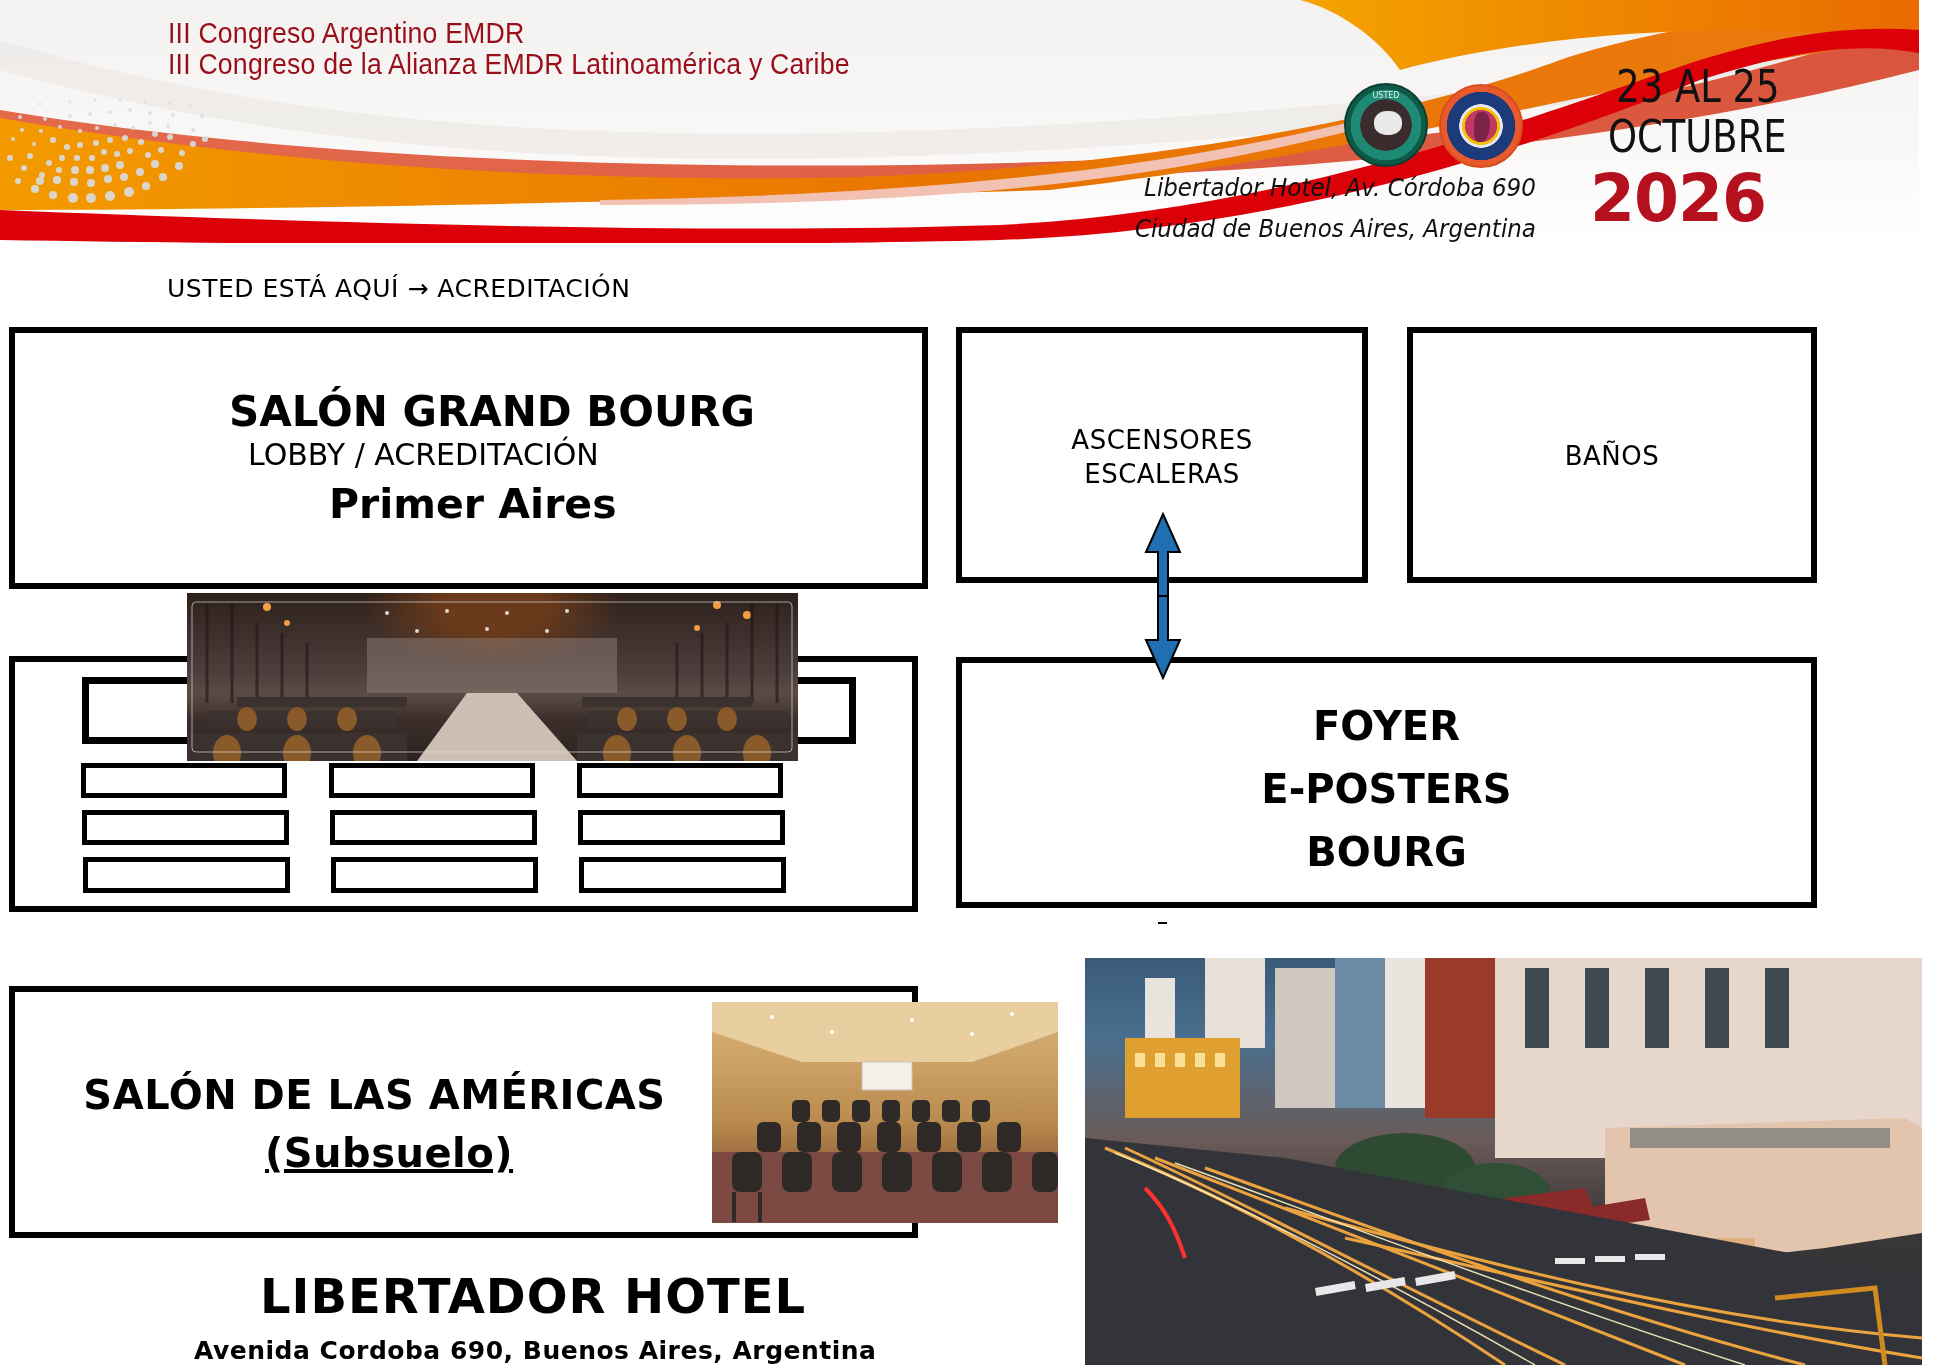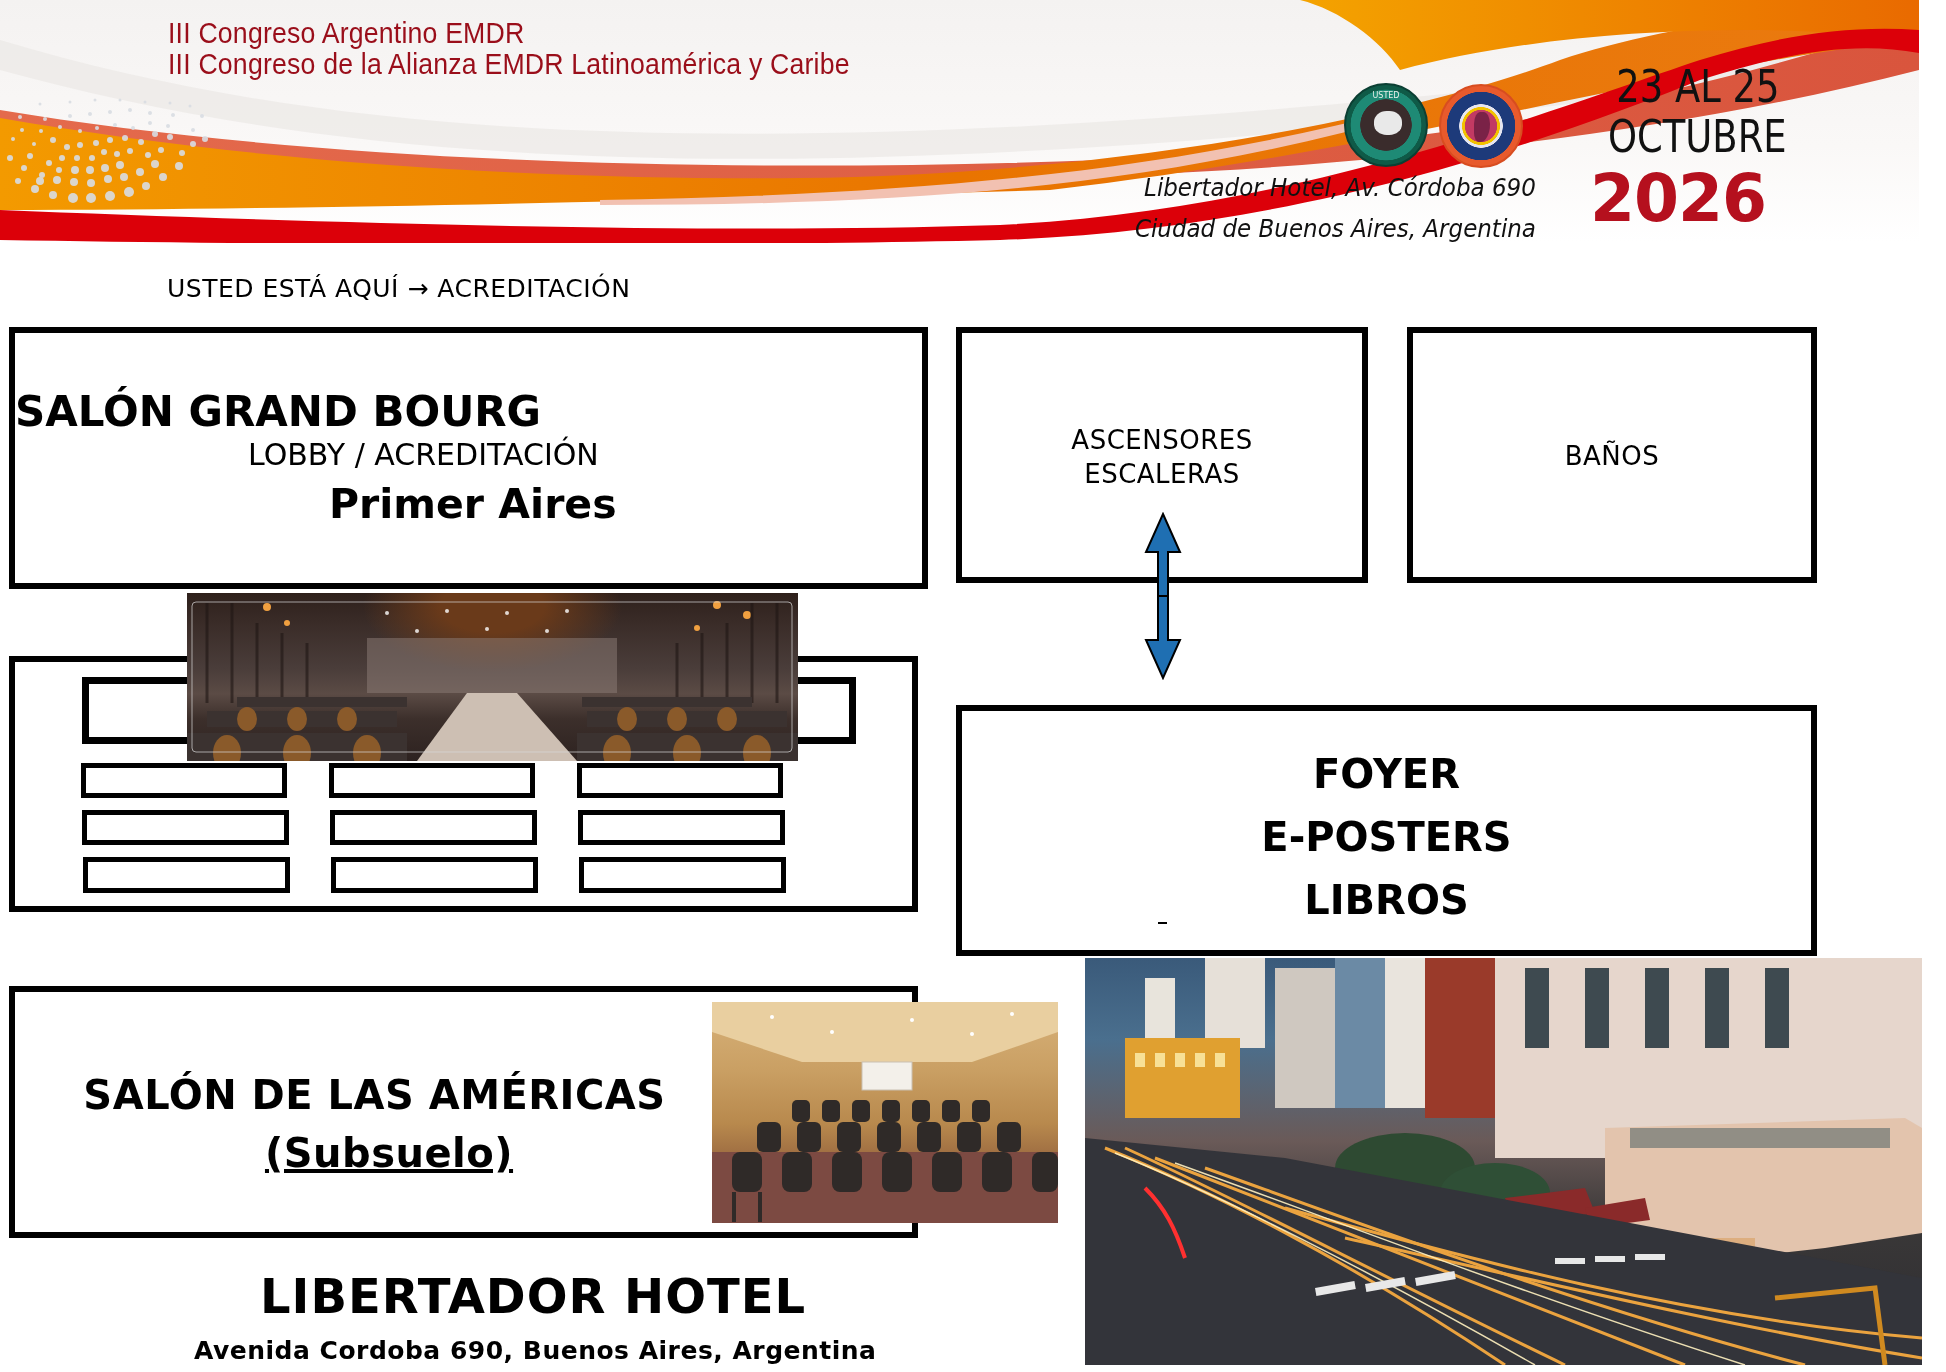--- a/index.html
+++ b/index.html
@@ -156,21 +156,21 @@
   <div class="venue-line" style="top:214px;">Ciudad de Buenos Aires, Argentina</div>
 
   <div class="date-line" style="left:1600px; width:180px; top:60px; font-size:45px; transform:scaleX(0.82); transform-origin:center;">23 AL 25</div>
   <div class="date-line" style="left:1590px; width:200px; top:110px; font-size:45px; transform:scaleX(0.82); transform-origin:center;">OCTUBRE</div>
   <div class="year" style="left:1590px; top:160px; font-size:66px; letter-spacing:-1px; transform:scaleX(0.98); transform-origin:left;">2026</div>
 </div>
 
 <div class="breadcrumb">USTED ESTÁ AQUÍ → ACREDITACIÓN</div>
 
 <div class="room" style="left:9px; top:327px; width:919px; height:262px;">
-  <div class="room-text bold" style="top:54px; left:0; right:auto; width:740px; font-size:42px; text-align:left;">SALÓN GRAND BOURG</div>
+  <div class="room-text bold" style="top:54px; left:0; right:auto; width:740px; font-size:42px; text-align:right;">SALÓN GRAND BOURG</div>
   <div class="room-text" style="top:104px; left:233px; right:auto; text-align:left; font-size:30px;">LOBBY / ACREDITACIÓN</div>
   <div class="room-text bold" style="top:147px; left:314px; right:auto; text-align:left; font-size:41px;">Primer Aires</div>
 </div>
 
 <div class="room" style="left:956px; top:327px; width:412px; height:256px;">
   <div class="room-text" style="top:126px; font-size:26px; letter-spacing:0.5px;">ESCALERAS</div>
   <div class="room-text" style="top:92px; font-size:26px; letter-spacing:0.5px;">ASCENSORES</div>
 </div>
 
 <div class="room" style="left:1407px; top:327px; width:410px; height:256px;">
@@ -253,24 +253,24 @@
         <ellipse cx="110" cy="126" rx="10" ry="12"></ellipse>
         <ellipse cx="160" cy="126" rx="10" ry="12"></ellipse>
       <ellipse cx="440" cy="126" rx="10" ry="12"></ellipse>
         <ellipse cx="490" cy="126" rx="10" ry="12"></ellipse>
         <ellipse cx="540" cy="126" rx="10" ry="12"></ellipse>
     </g>
     <rect x="5" y="9" width="600" height="150" rx="4" fill="none" stroke="#d9d9d9" stroke-width="1" opacity="0.7"></rect>
   </svg>
 </div>
 
-<div class="room" style="left:956px; top:657px; width:861px; height:251px;margin-top:48px;">
+<div class="room" style="left:956px; top:657px; width:861px; height:251px;">
   <div class="room-text bold" style="top:40px; font-size:40px;">FOYER</div>
   <div class="room-text bold" style="top:103px; font-size:40px;">E-POSTERS</div>
-  <div class="room-text bold" style="top:166px; font-size:40px;">LIBROS</div>
+  <div class="room-text bold" style="top:166px; font-size:40px;">BOURG</div>
 </div>
 
 <div class="abs" style="left:1158px; top:922px; width:9px; height:2px; background:#000;"></div>
 
 <svg class="arrow" style="left:1144px; top:512px;" width="38" height="168" viewBox="0 0 38 168">
   <polygon points="19,2 36,40 24,40 24,128 36,128 19,166 2,128 14,128 14,40 2,40" fill="#1f6fb2" stroke="#000" stroke-width="2" stroke-linejoin="miter"></polygon>
   <line x1="14" y1="84" x2="24" y2="84" stroke="#000" stroke-width="2"></line>
 </svg>
 
 <div class="room" style="left:9px; top:986px; width:909px; height:252px;">

